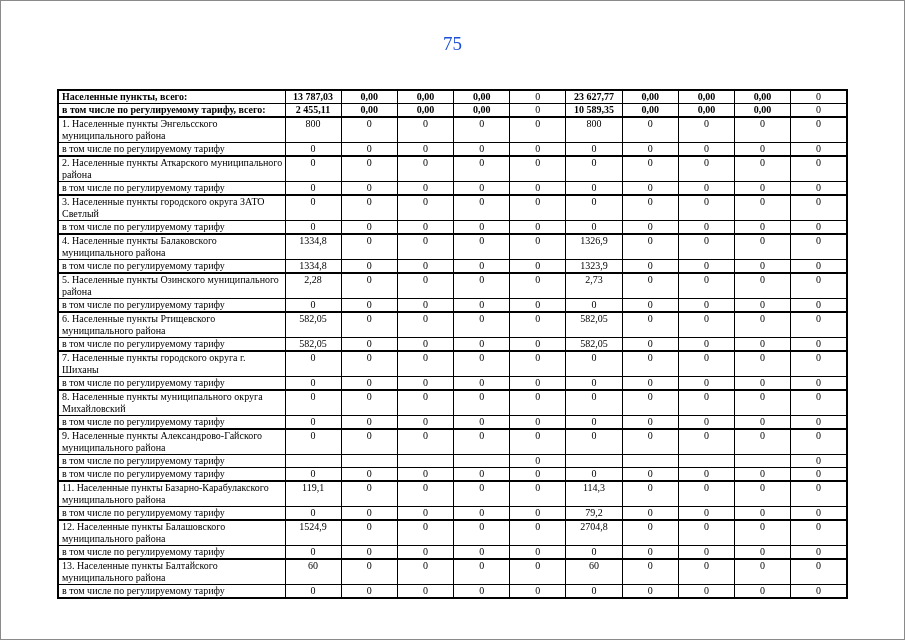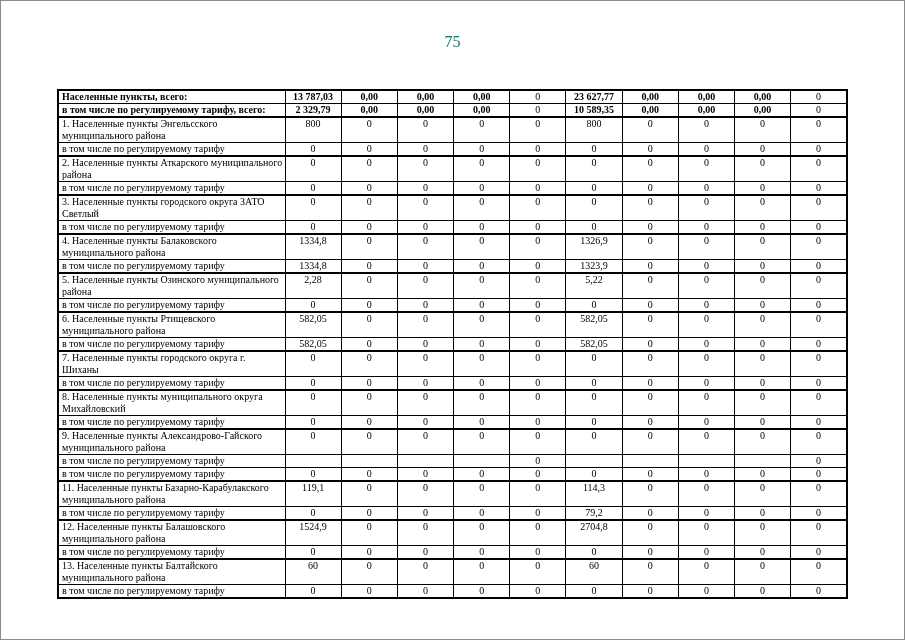--- a/index.html
+++ b/index.html
@@ -16,22 +16,22 @@
     font-family: "Liberation Serif", serif;
     color: #000;
     overflow: hidden;
   }
   .page-number {
     position: absolute;
     top: 32px;
     left: 0;
     width: 100%;
     text-align: center;
-    font-size: 16px;
-    color: #0f766e;
+    font-size: 19px;
+    color: #1d4ed8;
   }
   table.data-table {
     position: absolute;
     left: 56px;
     top: 88px;
     width: 791px;
     border-collapse: collapse;
     table-layout: fixed;
     border: 2px solid #000;
     font-size: 10px;
@@ -86,21 +86,21 @@
         <td class="value-cell bold-val">0,00</td>
         <td class="value-cell">0</td>
         <td class="value-cell bold-val">23 627,77</td>
         <td class="value-cell bold-val">0,00</td>
         <td class="value-cell bold-val">0,00</td>
         <td class="value-cell bold-val">0,00</td>
         <td class="value-cell">0</td>
       </tr>
       <tr class="bold">
         <td class="label-cell">в том числе по регулируемому тарифу, всего:</td>
-        <td class="value-cell bold-val">2 329,79</td>
+        <td class="value-cell bold-val">2 455,11</td>
         <td class="value-cell bold-val">0,00</td>
         <td class="value-cell bold-val">0,00</td>
         <td class="value-cell bold-val">0,00</td>
         <td class="value-cell">0</td>
         <td class="value-cell bold-val">10 589,35</td>
         <td class="value-cell bold-val">0,00</td>
         <td class="value-cell bold-val">0,00</td>
         <td class="value-cell bold-val">0,00</td>
         <td class="value-cell">0</td>
       </tr>
@@ -208,21 +208,21 @@
         <td class="value-cell">0</td>
         <td class="value-cell">0</td>
       </tr>
       <tr class="group-start">
         <td class="label-cell">5. Населенные пункты Озинского муниципального района</td>
         <td class="value-cell">2,28</td>
         <td class="value-cell">0</td>
         <td class="value-cell">0</td>
         <td class="value-cell">0</td>
         <td class="value-cell">0</td>
-        <td class="value-cell">5,22</td>
+        <td class="value-cell">2,73</td>
         <td class="value-cell">0</td>
         <td class="value-cell">0</td>
         <td class="value-cell">0</td>
         <td class="value-cell">0</td>
       </tr>
       <tr>
         <td class="label-cell">в том числе по регулируемому тарифу</td>
         <td class="value-cell">0</td>
         <td class="value-cell">0</td>
         <td class="value-cell">0</td>

